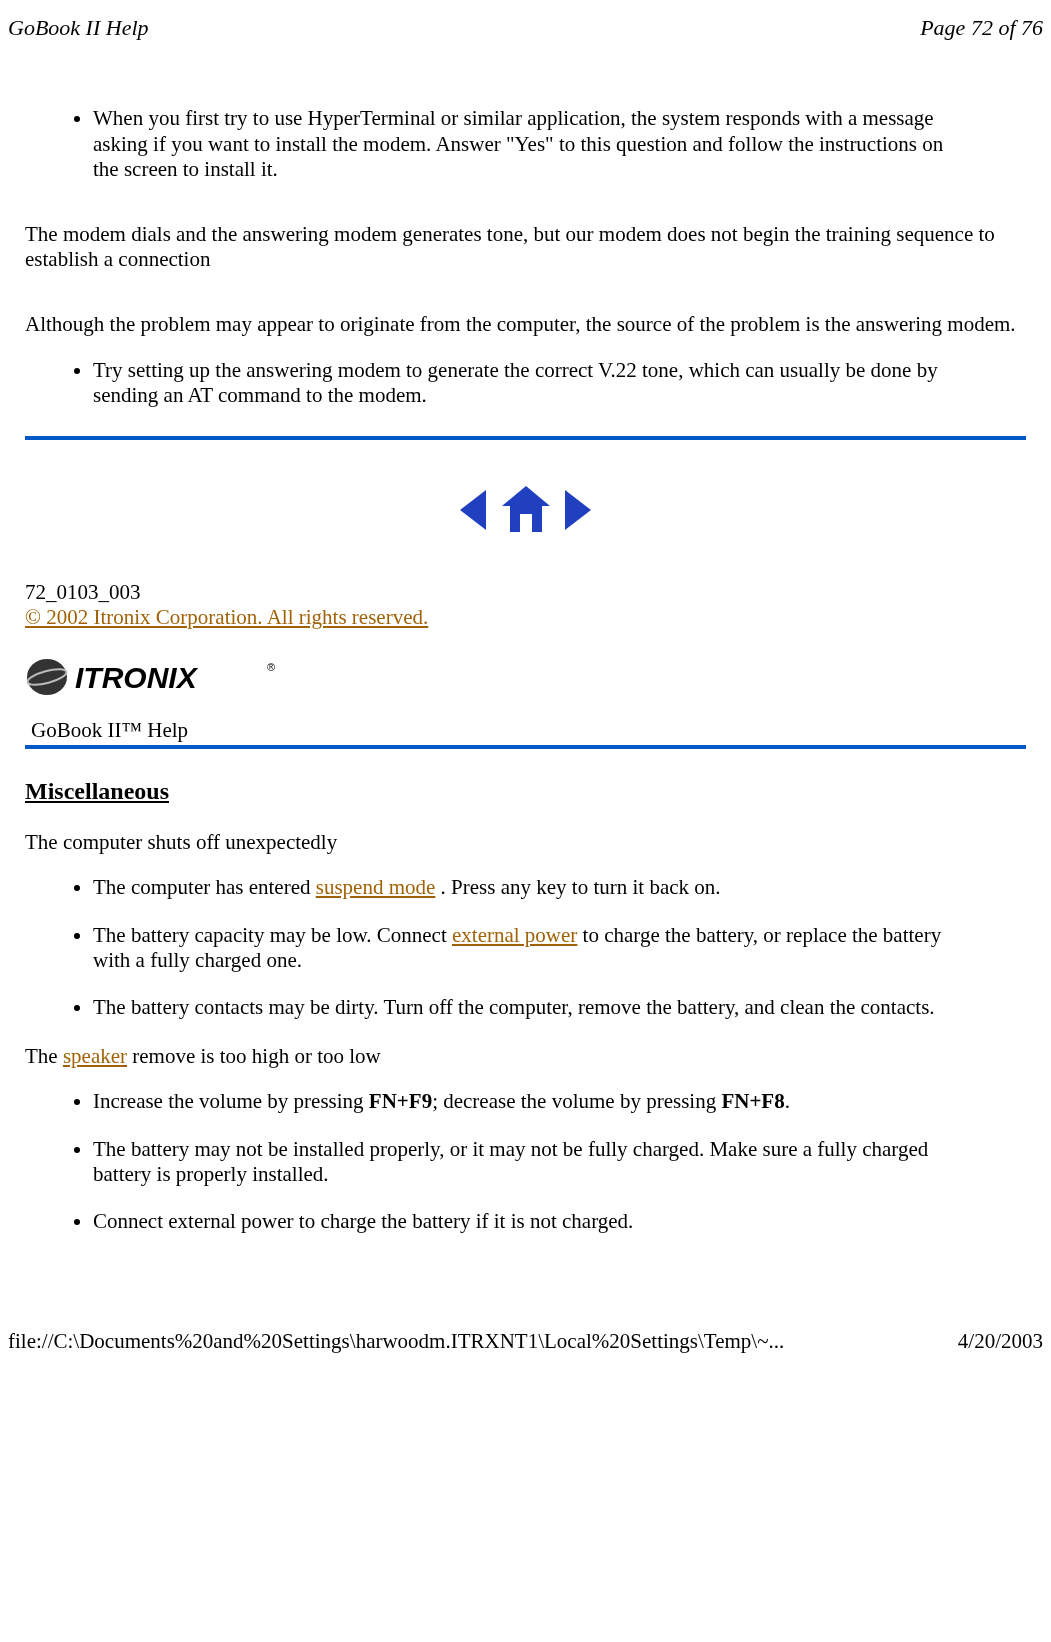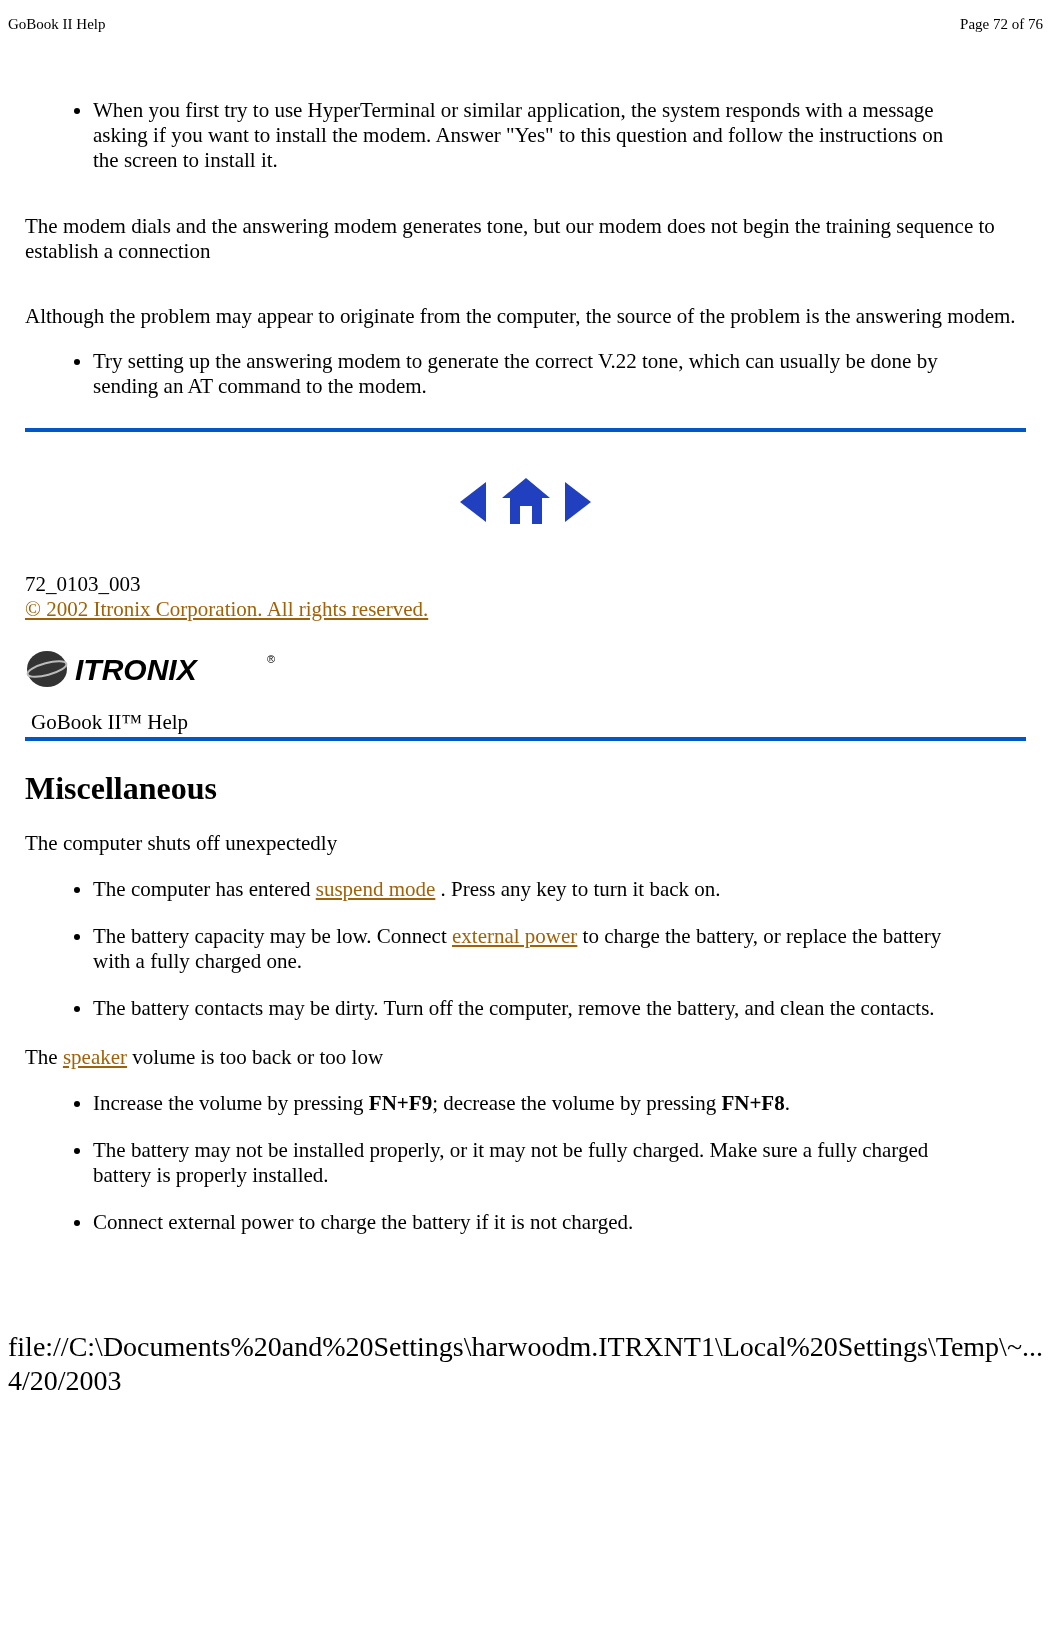--- a/index.html
+++ b/index.html
@@ -13,21 +13,22 @@
       line-height: 1.2;
       color: #000;
       background: #fff;
       width: 1051px;
       padding: 0;
     }
     .page-header {
       display: flex;
       justify-content: space-between;
       padding: 15px 8px 5px 8px;
-      font-size: 15px;
+      font-size: 22px;
+      font-style: italic;
     }
     .content {
       padding: 0 25px;
     }
     .bullet-list {
       list-style-type: disc;
       margin-left: 68px;
       margin-top: 20px;
     }
     .bullet-list li {
@@ -71,38 +72,38 @@
     .help-label {
       margin-top: 16px;
       margin-left: 6px;
     }
     .blue-divider-thin {
       border: none;
       border-top: 4px solid #0058c6;
       margin-top: 2px;
     }
     h2.section-heading {
-      font-size: 32px;
+      font-size: 24px;
       font-weight: bold;
       margin-top: 28px;
       margin-bottom: 16px;
+      text-decoration: underline;
     }
     .subpara {
       margin-top: 24px;
     }
     .bold {
       font-weight: bold;
     }
     .page-footer {
       display: flex;
       justify-content: space-between;
       padding: 15px 8px 15px 8px;
-      font-size: 28px;
+      font-size: 21px;
       margin-top: 80px;
-      flex-direction: column;
     }
   </style>
 </head>
 <body>
 
 <div class="page-header">
   <span>GoBook II Help</span>
   <span>Page 72 of 76</span>
 </div>
 
@@ -164,21 +165,21 @@
     <li>
       <span>The computer has entered </span><a href="#" class="link">suspend mode</a><span> . Press any key to turn it back on.</span>
     </li>
     <li>
       <span>The battery capacity may be low. Connect </span><a href="#" class="link">external power</a><span> to charge the battery, or replace the battery with a fully charged one.</span>
     </li>
     <li>The battery contacts may be dirty.  Turn off the computer, remove the battery, and clean the contacts.</li>
   </ul>
 
   <p class="subpara">
-    <span>The </span><a href="#" class="link">speaker</a><span> volume is too back or too low</span>
+    <span>The </span><a href="#" class="link">speaker</a><span> remove is too high or too low</span>
   </p>
 
   <ul class="bullet-list">
     <li>
       <span>Increase the volume by pressing </span><span class="bold">FN+F9</span><span>; decrease the volume by pressing </span><span class="bold">FN+F8</span><span>.</span>
     </li>
   </ul>
 
 
   <ul class="bullet-list">

